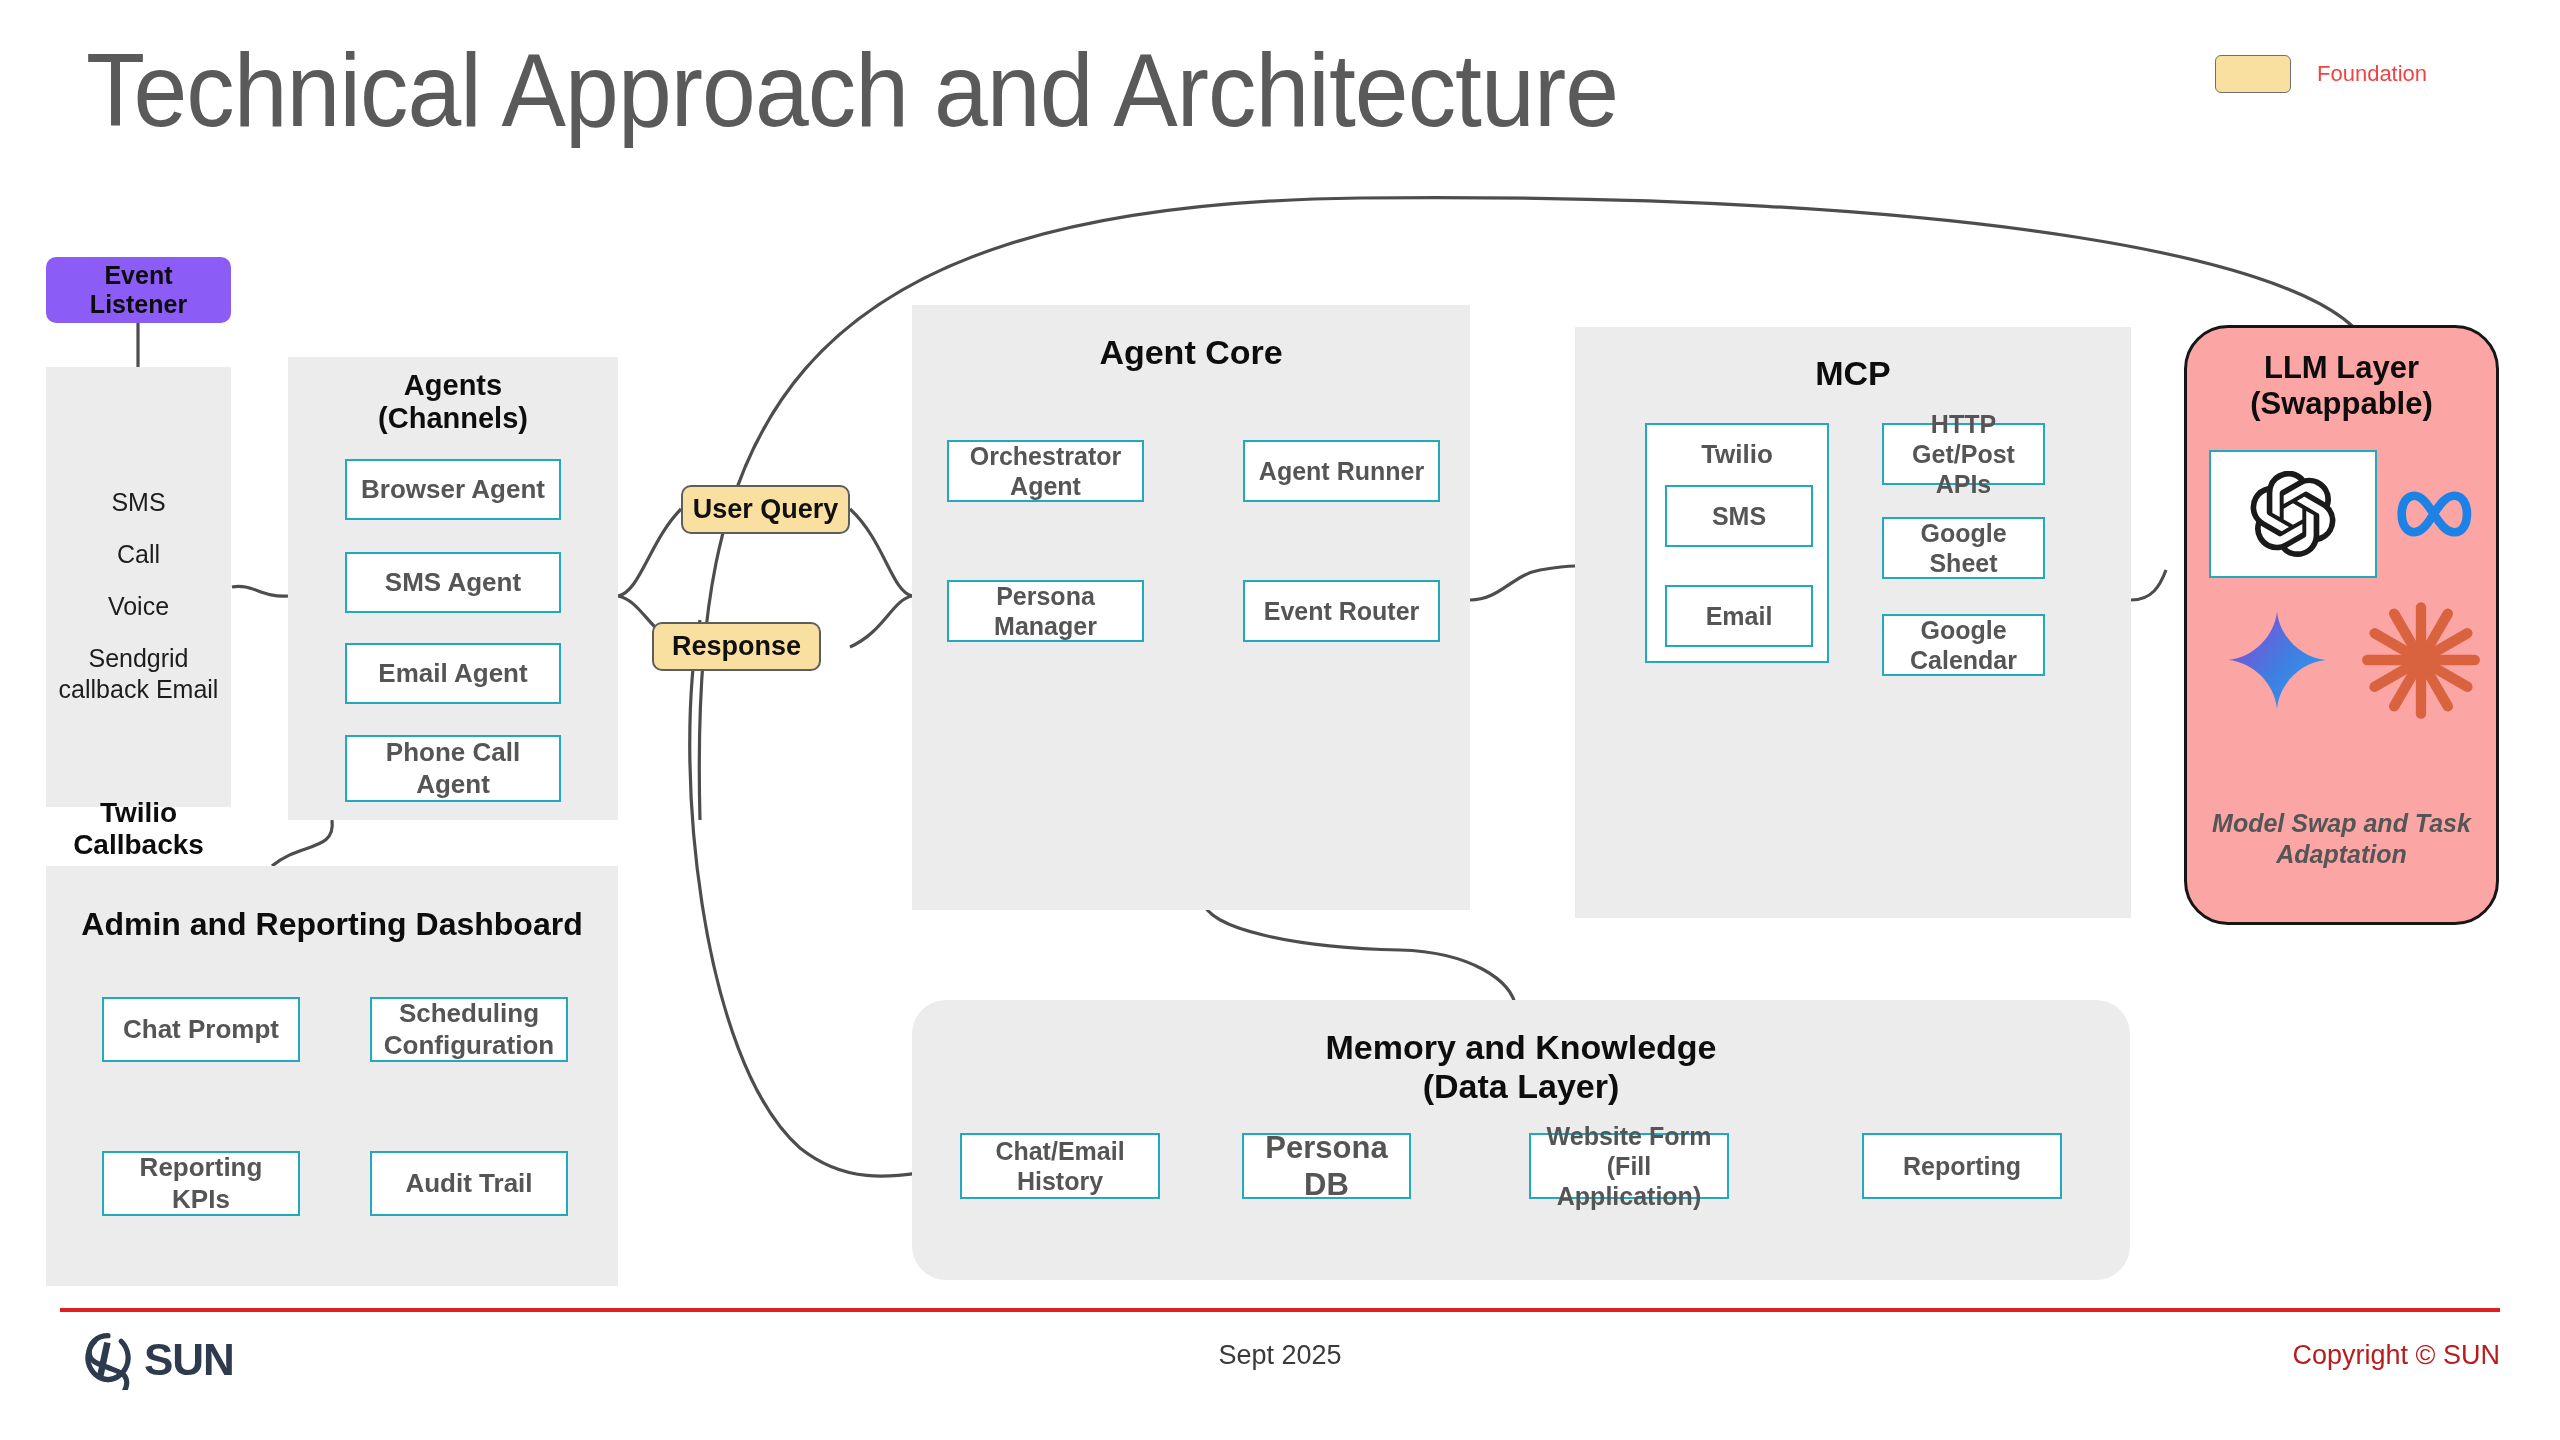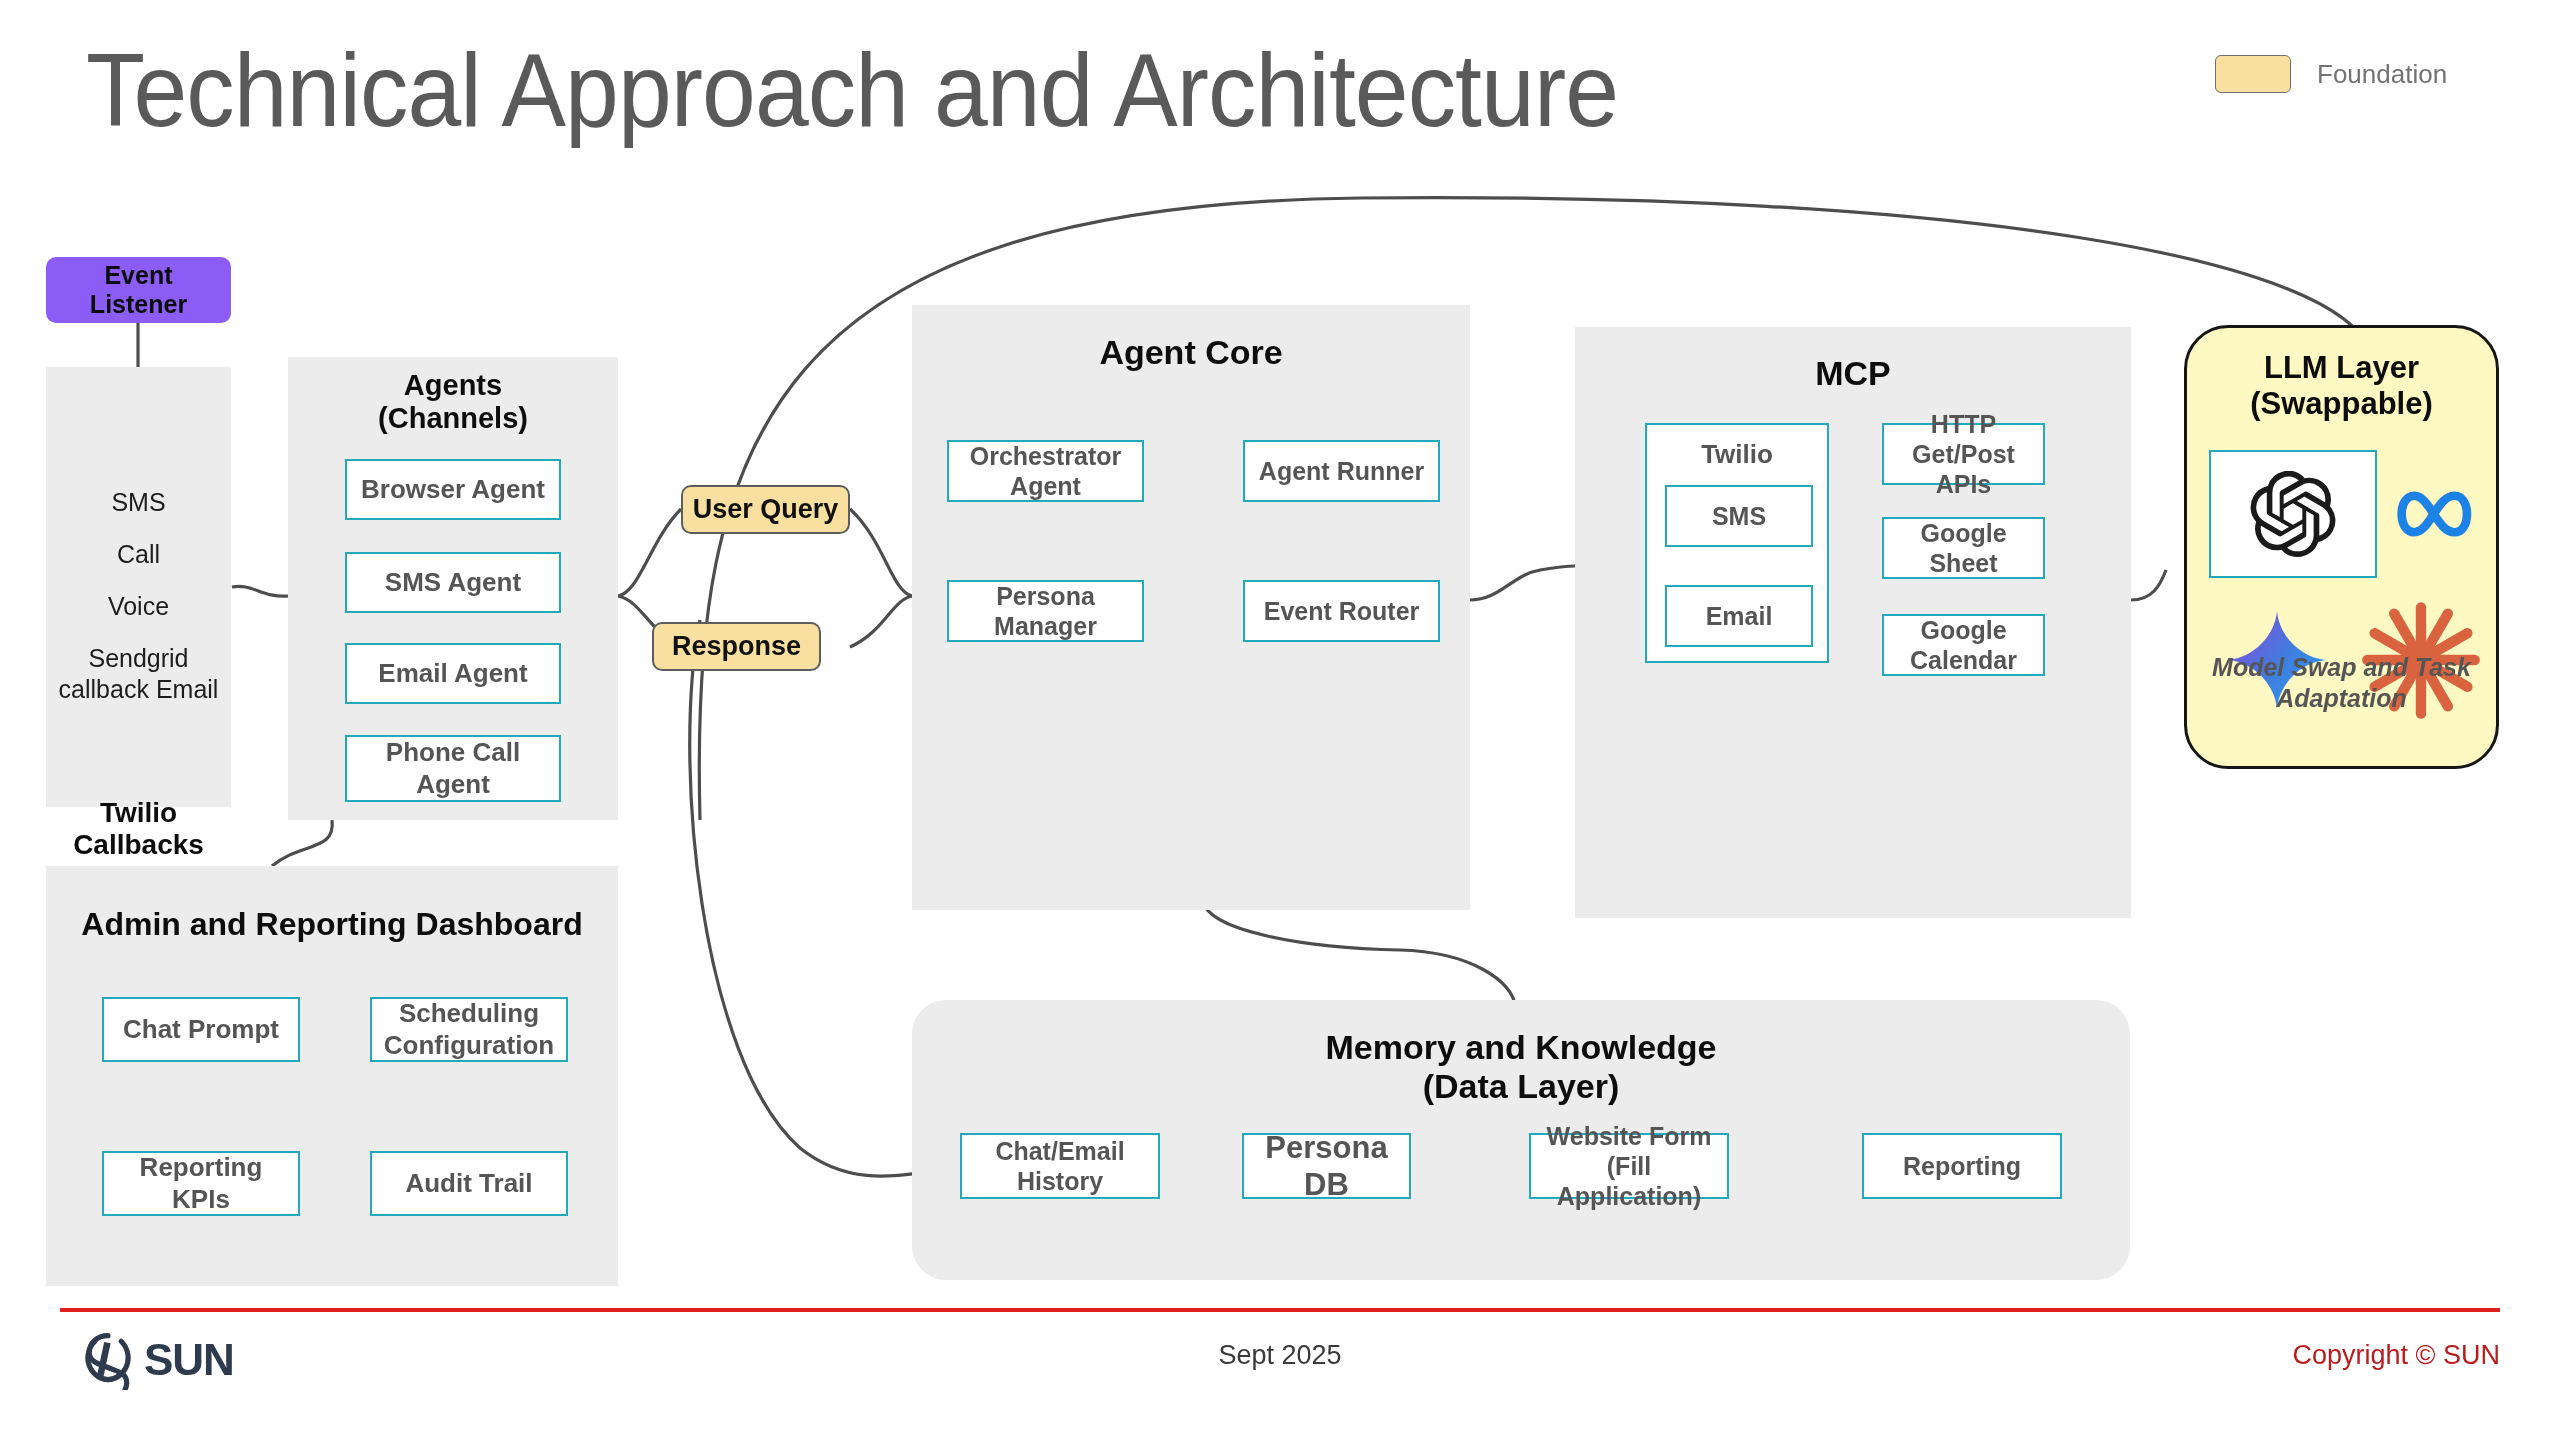--- a/index.html
+++ b/index.html
@@ -10,21 +10,21 @@
 
   
   #slide-title{left:86px;top:36px;font-size:104px;line-height:1.05;
       color:#5a5a5a;font-weight:400;letter-spacing:-1px;
       transform:scaleX(.93);transform-origin:left top;white-space:nowrap;}
 
   
   #legend{left:2215px;top:55px;display:flex;align-items:center;gap:26px;}
   #legend .swatch{width:74px;height:36px;background:#fae0a0;border:1.5px solid #6f6f6f;
       border-radius:6px;}
-  #legend .lbl{font-size:26px;color:#737373;}
+  #legend .lbl{font-size:22px;color:#ef4444;}
 
   
   .panel{background:#ececec;}
   .panel-title{position:absolute;left:0;right:0;text-align:center;
       font-weight:bold;color:#0d0d0d;line-height:1.15;}
 
   
   .node{position:absolute;box-sizing:border-box;background:#fff;
       border:2.2px solid #23a9bd;display:flex;align-items:center;
       justify-content:center;text-align:center;font-weight:bold;
@@ -57,21 +57,21 @@
 
   
   #mcp-panel{left:1575px;top:327px;width:556px;height:591px;}
   #mcp-panel .panel-title{top:27px;font-size:34px;}
   #mcp-twilio-group{position:absolute;left:70px;top:96px;width:184px;height:240px;
       background:#fff;border:2.2px solid #23a9bd;box-sizing:border-box;}
   #mcp-twilio-label{position:absolute;left:0;right:0;top:14px;text-align:center;
       font-size:26px;font-weight:bold;color:#555;}
 
   
-  #llm-layer{left:2184px;top:325px;width:315px;height:444px;background:#fef9c3;
+  #llm-layer{left:2184px;top:325px;width:315px;height:600px;background:#fca5a5;
       border:3px solid #161616;border-radius:44px;}
   #llm-layer .panel-title{top:22px;font-size:31px;}
   #llm-caption{position:absolute;left:14px;right:14px;bottom:52px;text-align:center;
       font-style:italic;font-weight:bold;font-size:25px;color:#555;line-height:1.25;}
   .logo-cell{position:absolute;display:flex;align-items:center;justify-content:center;}
 
   
   #memory-panel{left:912px;top:1000px;width:1218px;height:280px;background:#ececec;
       border-radius:34px;}
   #memory-panel .panel-title{top:28px;font-size:34px;}

